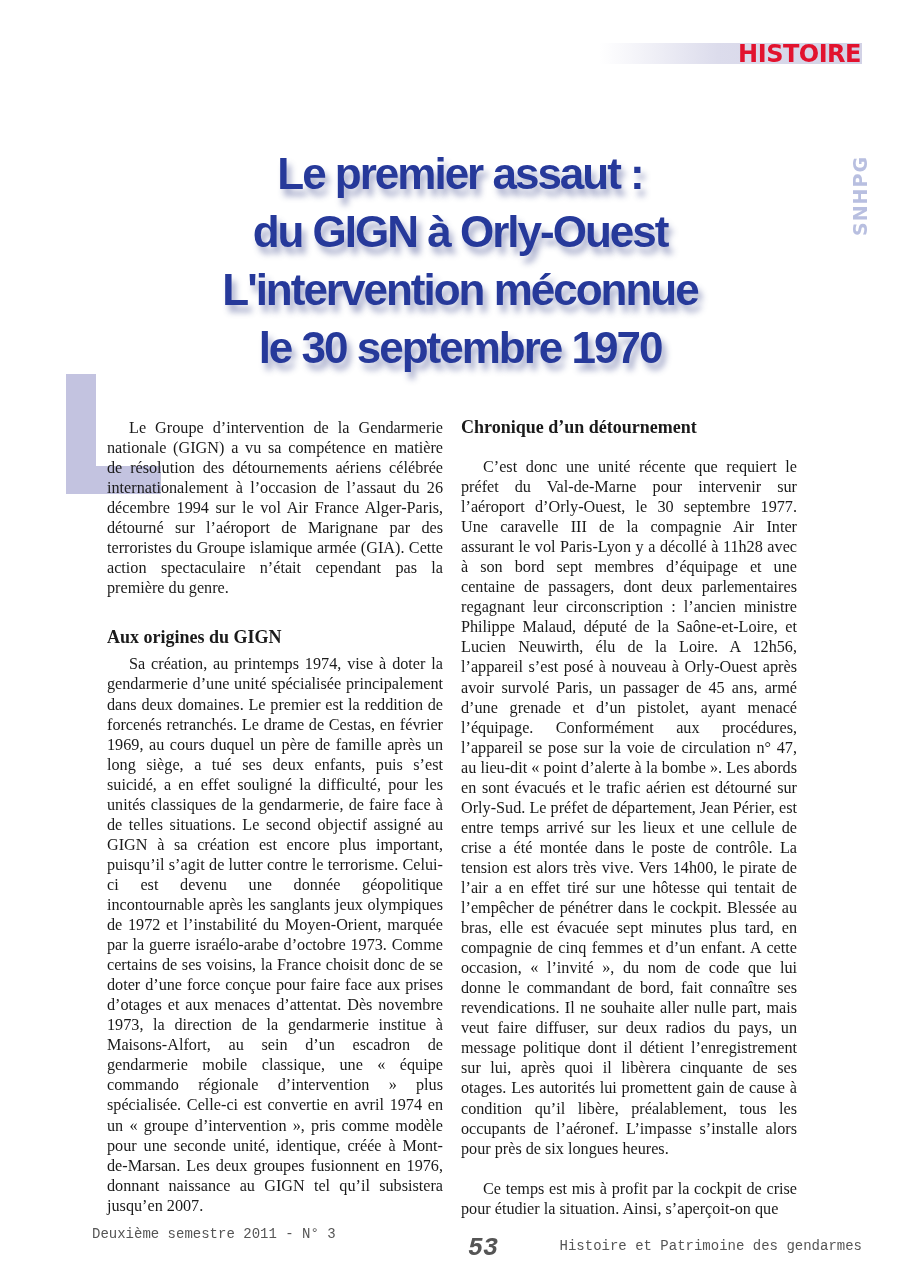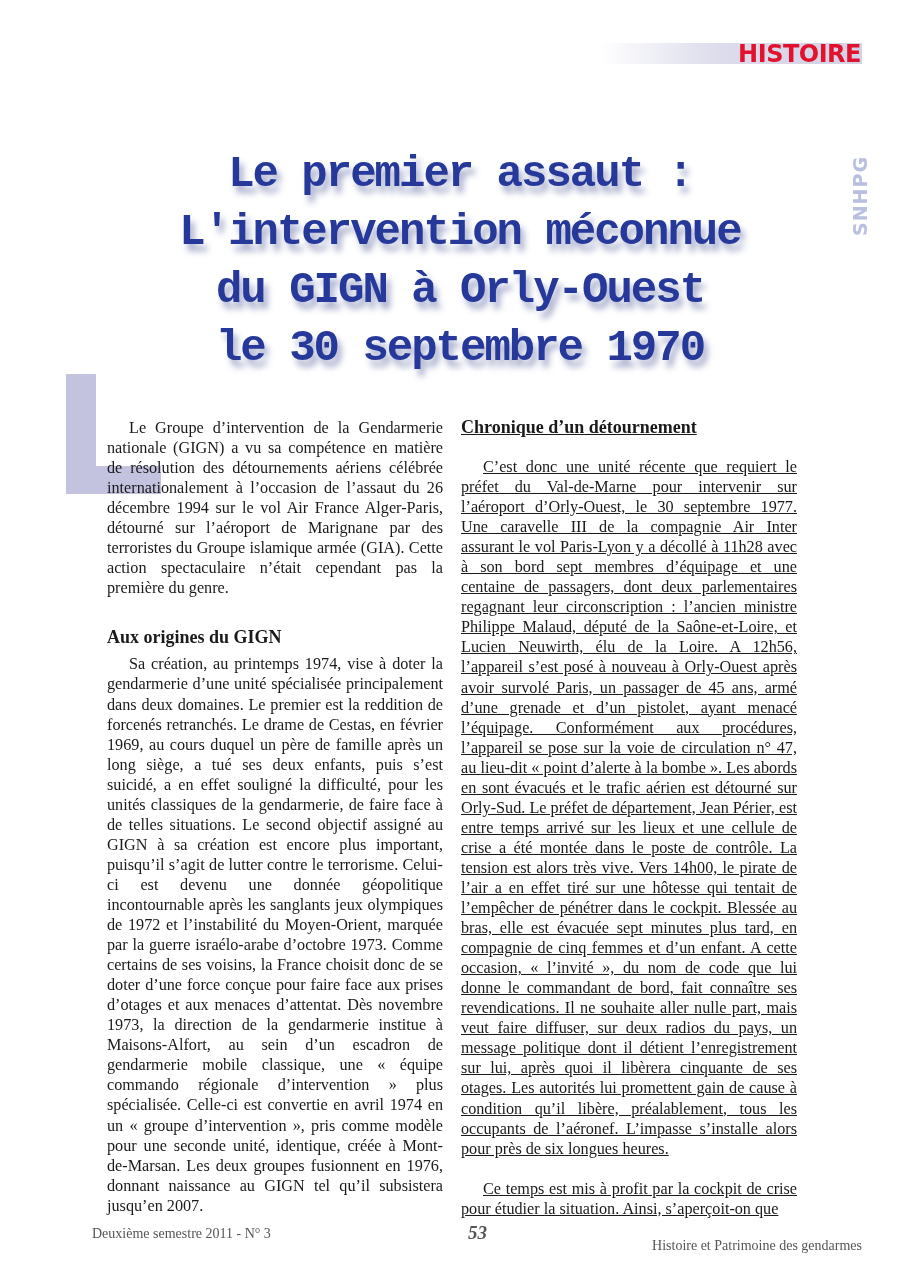--- a/index.html
+++ b/index.html
@@ -8,56 +8,56 @@
   .section-bar { position: absolute; left: 600px; top: 43px; width: 262px; height: 21px;
     background: linear-gradient(to right, rgba(220,220,236,0) 0%, #dcdcec 45%, #d2d2e6 100%); }
   .section-label { position: absolute; right: 44px; top: 38px; font-family: "DejaVu Sans", sans-serif; font-weight: bold;
     font-size: 24px; color: #e2122e; letter-spacing: -0.5px; line-height: 32px; }
 
   .side-tag { position: absolute; left: 845px; top: 148px; width: 30px; height: 95px; }
   .side-tag span { position: absolute; left: 50%; top: 50%; transform: translate(-50%,-50%) rotate(-90deg);
     font-family: "DejaVu Sans", sans-serif; font-weight: bold; font-size: 19px; color: #b8bfe0; letter-spacing: 1px; white-space: nowrap; }
 
   .title { position: absolute; left: 120px; top: 145px; width: 680px; text-align: center;
-    font-family: Liberation Mono, monospace; font-weight: bold; color: #26399a; font-size: 44px; line-height: 58px; letter-spacing: -2px;
+    font-family: Liberation Sans, sans-serif; font-weight: bold; color: #26399a; font-size: 44px; line-height: 58px; letter-spacing: -2px;
     text-shadow: 4px 7px 6px rgba(60,70,140,0.45); }
   .title div { white-space: nowrap; }
 
   .dropcap-L { position: absolute; left: 66px; top: 374px; width: 95px; height: 120px; }
   .dropcap-L .v { position: absolute; left: 0; top: 0; width: 30px; height: 120px; background: #c3c3e0; }
   .dropcap-L .h { position: absolute; left: 0; top: 92px; width: 95px; height: 28px; background: #c3c3e0; }
 
   .col { position: absolute; font-size: 16.2px; line-height: 20.05px; text-align: justify; }
   .col-left { left: 107px; top: 418px; width: 336px; }
-  .col-right { left: 461px; top: 418px; width: 336px; text-decoration: underline; }
+  .col-right { left: 461px; top: 418px; width: 336px; }
   .col p { margin: 0; text-indent: 22px; }
   .col h2 { margin: 0; font-size: 18px; font-weight: bold; line-height: 22px; text-indent: 0; }
   .col-left h2 { margin-top: 28px; margin-bottom: 6px; }
   .col-right h2 { margin-top: -2px; margin-bottom: 19px; }
   .col .gap { height: 20px; }
 
-  .footer { position: absolute; top: 1222px; left: 0; width: 905px; height: 24px; color: #555; }
+  .footer { position: absolute; top: 1222px; left: 0; width: 905px; height: 24px; color: #555; font-family: Liberation Mono, monospace; }
   .footer .f-left { position: absolute; left: 92px; top: 4px; font-size: 14px; }
-  .footer .f-page { position: absolute; left: 468px; top: 0; font-size: 19px; font-weight: bold; font-style: italic; color: #555; }
+  .footer .f-page { position: absolute; left: 468px; top: 12px; font-size: 25px; font-weight: bold; font-style: italic; color: #555; }
   .footer .f-right { position: absolute; right: 43px; top: 16px; font-size: 14px; }
 </style>
 </head>
 <body>
 
 <div class="section-bar"></div>
 <div class="section-label">HISTOIRE</div>
 
 <div class="side-tag">
   <span>SNHPG</span>
 </div>
 
 <div class="title">
   <div>Le premier assaut :</div>
+  <div>du GIGN à Orly-Ouest</div>
   <div>L'intervention méconnue</div>
-  <div>du GIGN à Orly-Ouest</div>
   <div>le 30 septembre 1970</div>
 </div>
 
 <div class="dropcap-L">
   <div class="v"></div>
   <div class="h"></div>
 </div>
 
 <div class="col col-left">
   <p>Le Groupe d’intervention de la Gendarmerie nationale (GIGN) a vu sa compétence en matière de résolution des détournements aériens célébrée internationalement à l’occasion de l’assaut du 26 décembre 1994 sur le vol Air France Alger-Paris, détourné sur l’aéroport de Marignane par des terroristes du Groupe islamique armée (GIA). Cette action spectaculaire n’était cependant pas la première du genre.</p>

